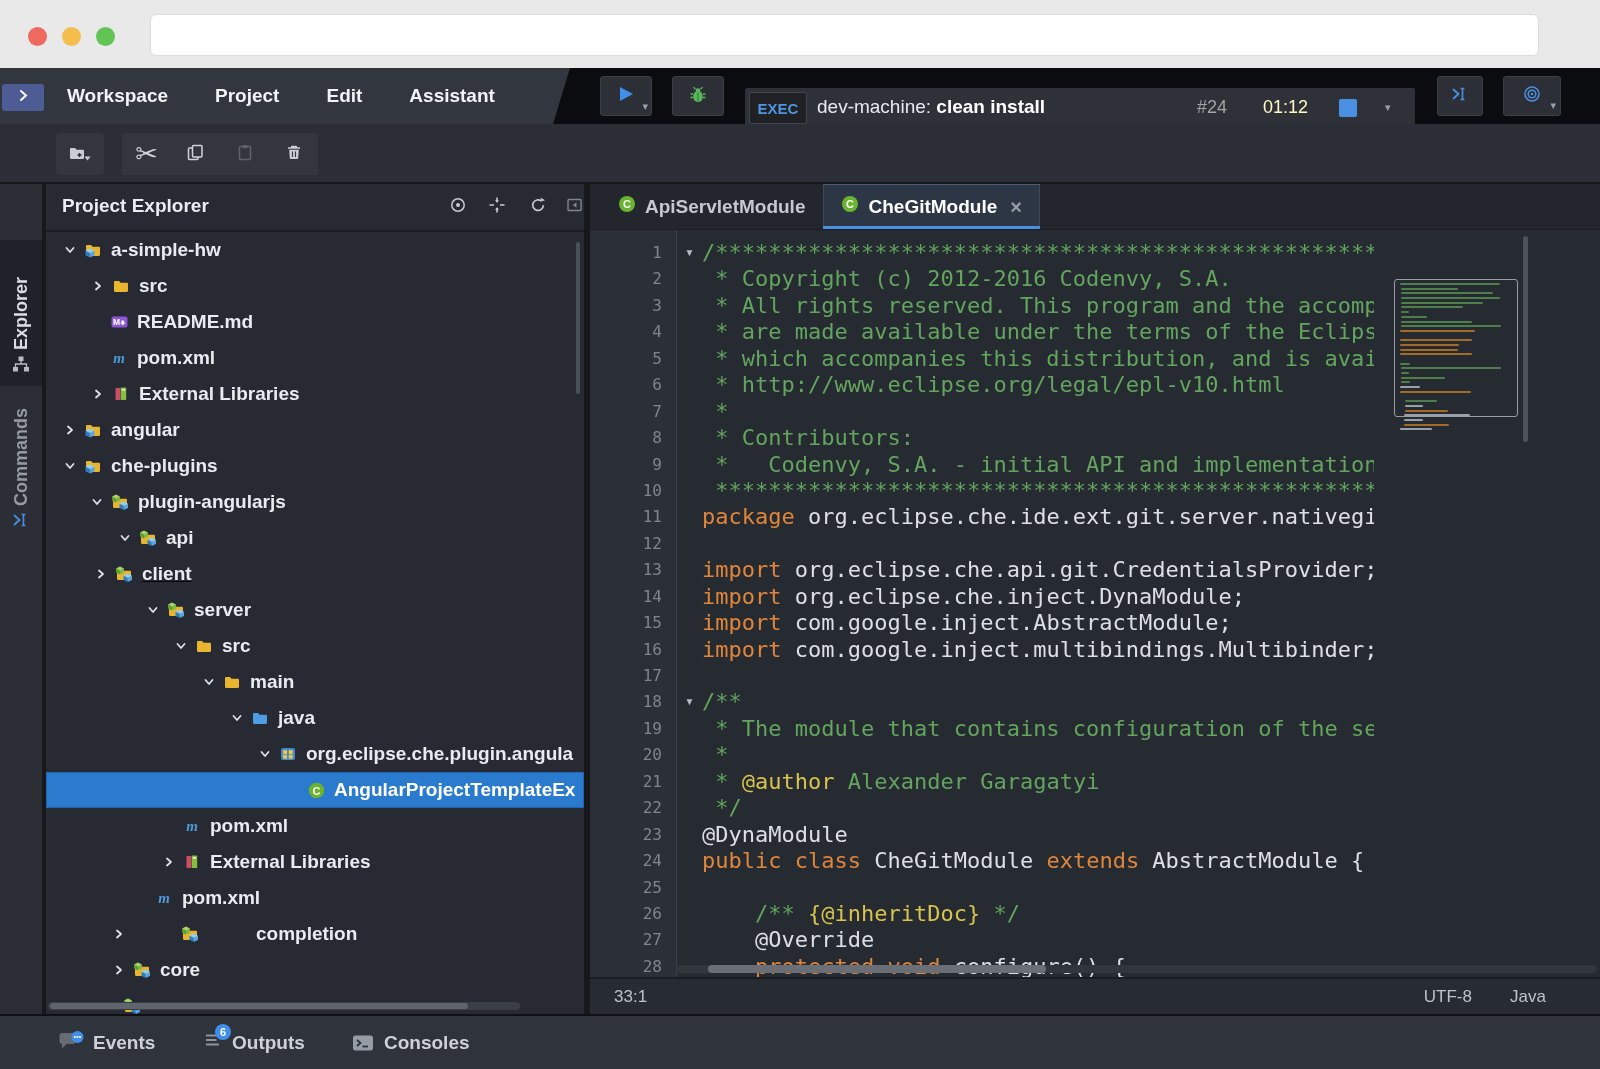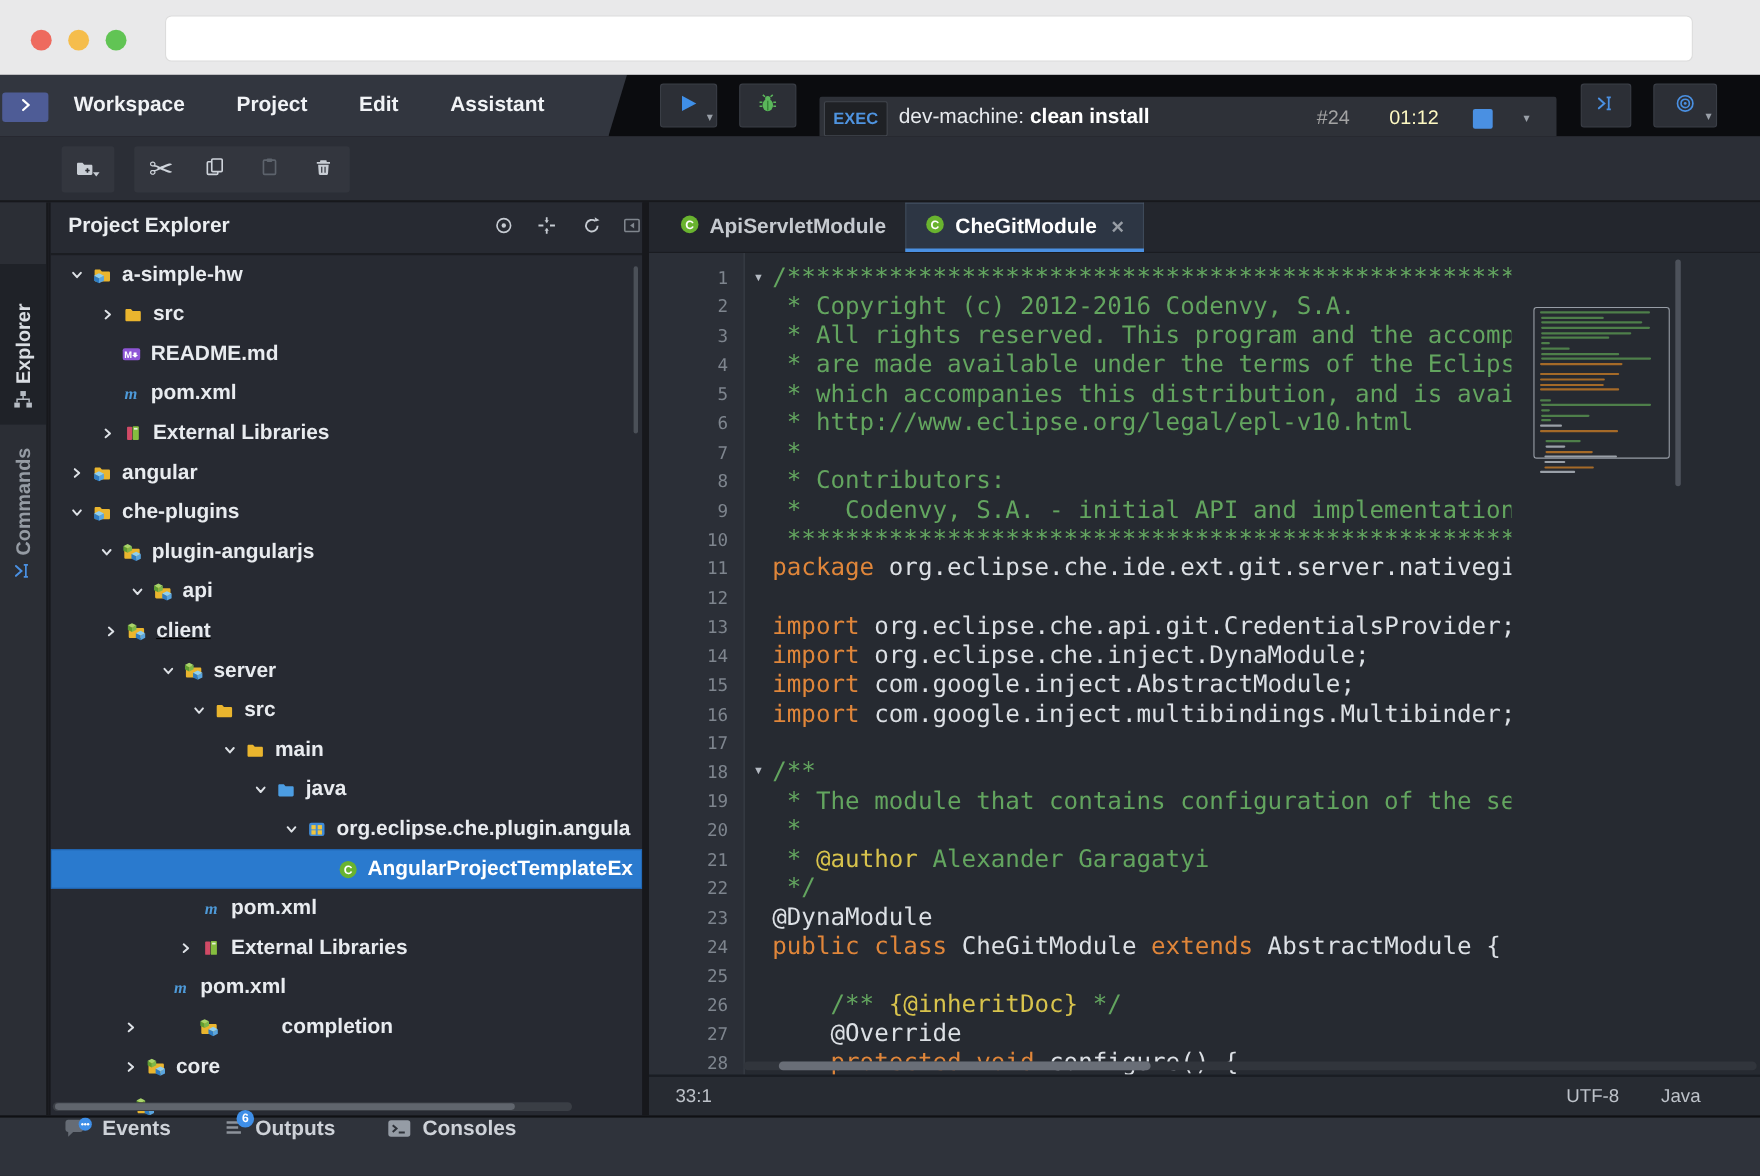--- a/index.html
+++ b/index.html
@@ -89,21 +89,21 @@
   .mbar{height:2px;margin-bottom:2.7px;border-radius:1px;}
   .ehtrack{position:absolute;left:86px;right:3px;bottom:41px;height:8px;background:#31353c;border-radius:4px;}
   .ehthumb{position:absolute;left:32px;top:0;width:338px;height:8px;background:#696e77;border-radius:4px;}
   .evthumb{position:absolute;left:933px;top:52px;width:5px;height:206px;background:#4d525b;border-radius:3px;}
   .statusbar{position:absolute;left:0;right:0;bottom:0;height:37px;background:#272b32;border-top:2px solid #1a1d23;box-sizing:border-box;}
   .statusbar span{position:absolute;top:0;height:35px;line-height:35px;font-size:17px;color:#bdc2c9;}
   .st-cursor{left:24px;} .st-enc{right:128px;} .st-lang{right:54px;}
 
   
   .bottombar{position:absolute;left:0;right:0;bottom:0;height:55px;background:#2f333b;border-top:2px solid #101114;box-sizing:border-box;}
-  .btab{position:absolute;top:0;height:53px;display:flex;align-items:flex-start;gap:8px;color:#ced2d8;font-size:19px;font-weight:600;cursor:default;}
+  .btab{position:absolute;top:0;height:53px;display:flex;align-items:center;gap:8px;color:#ced2d8;font-size:19px;font-weight:600;cursor:default;}
   .btab-events{left:58px;} .btab-outputs{left:204px;} .btab-consoles{left:352px;}
   .bicon{position:relative;display:flex;align-items:center;}
   .badge{position:absolute;left:11px;top:-7px;width:16px;height:16px;background:#3f8fe8;border-radius:50%;
          color:#fff;font-size:11px;font-weight:700;display:flex;align-items:center;justify-content:center;}
 </style>
 </head>
 <body>
 
 <div class="chrome">
   <div class="light" style="left:28px;background:#ee6a5e;"></div>

